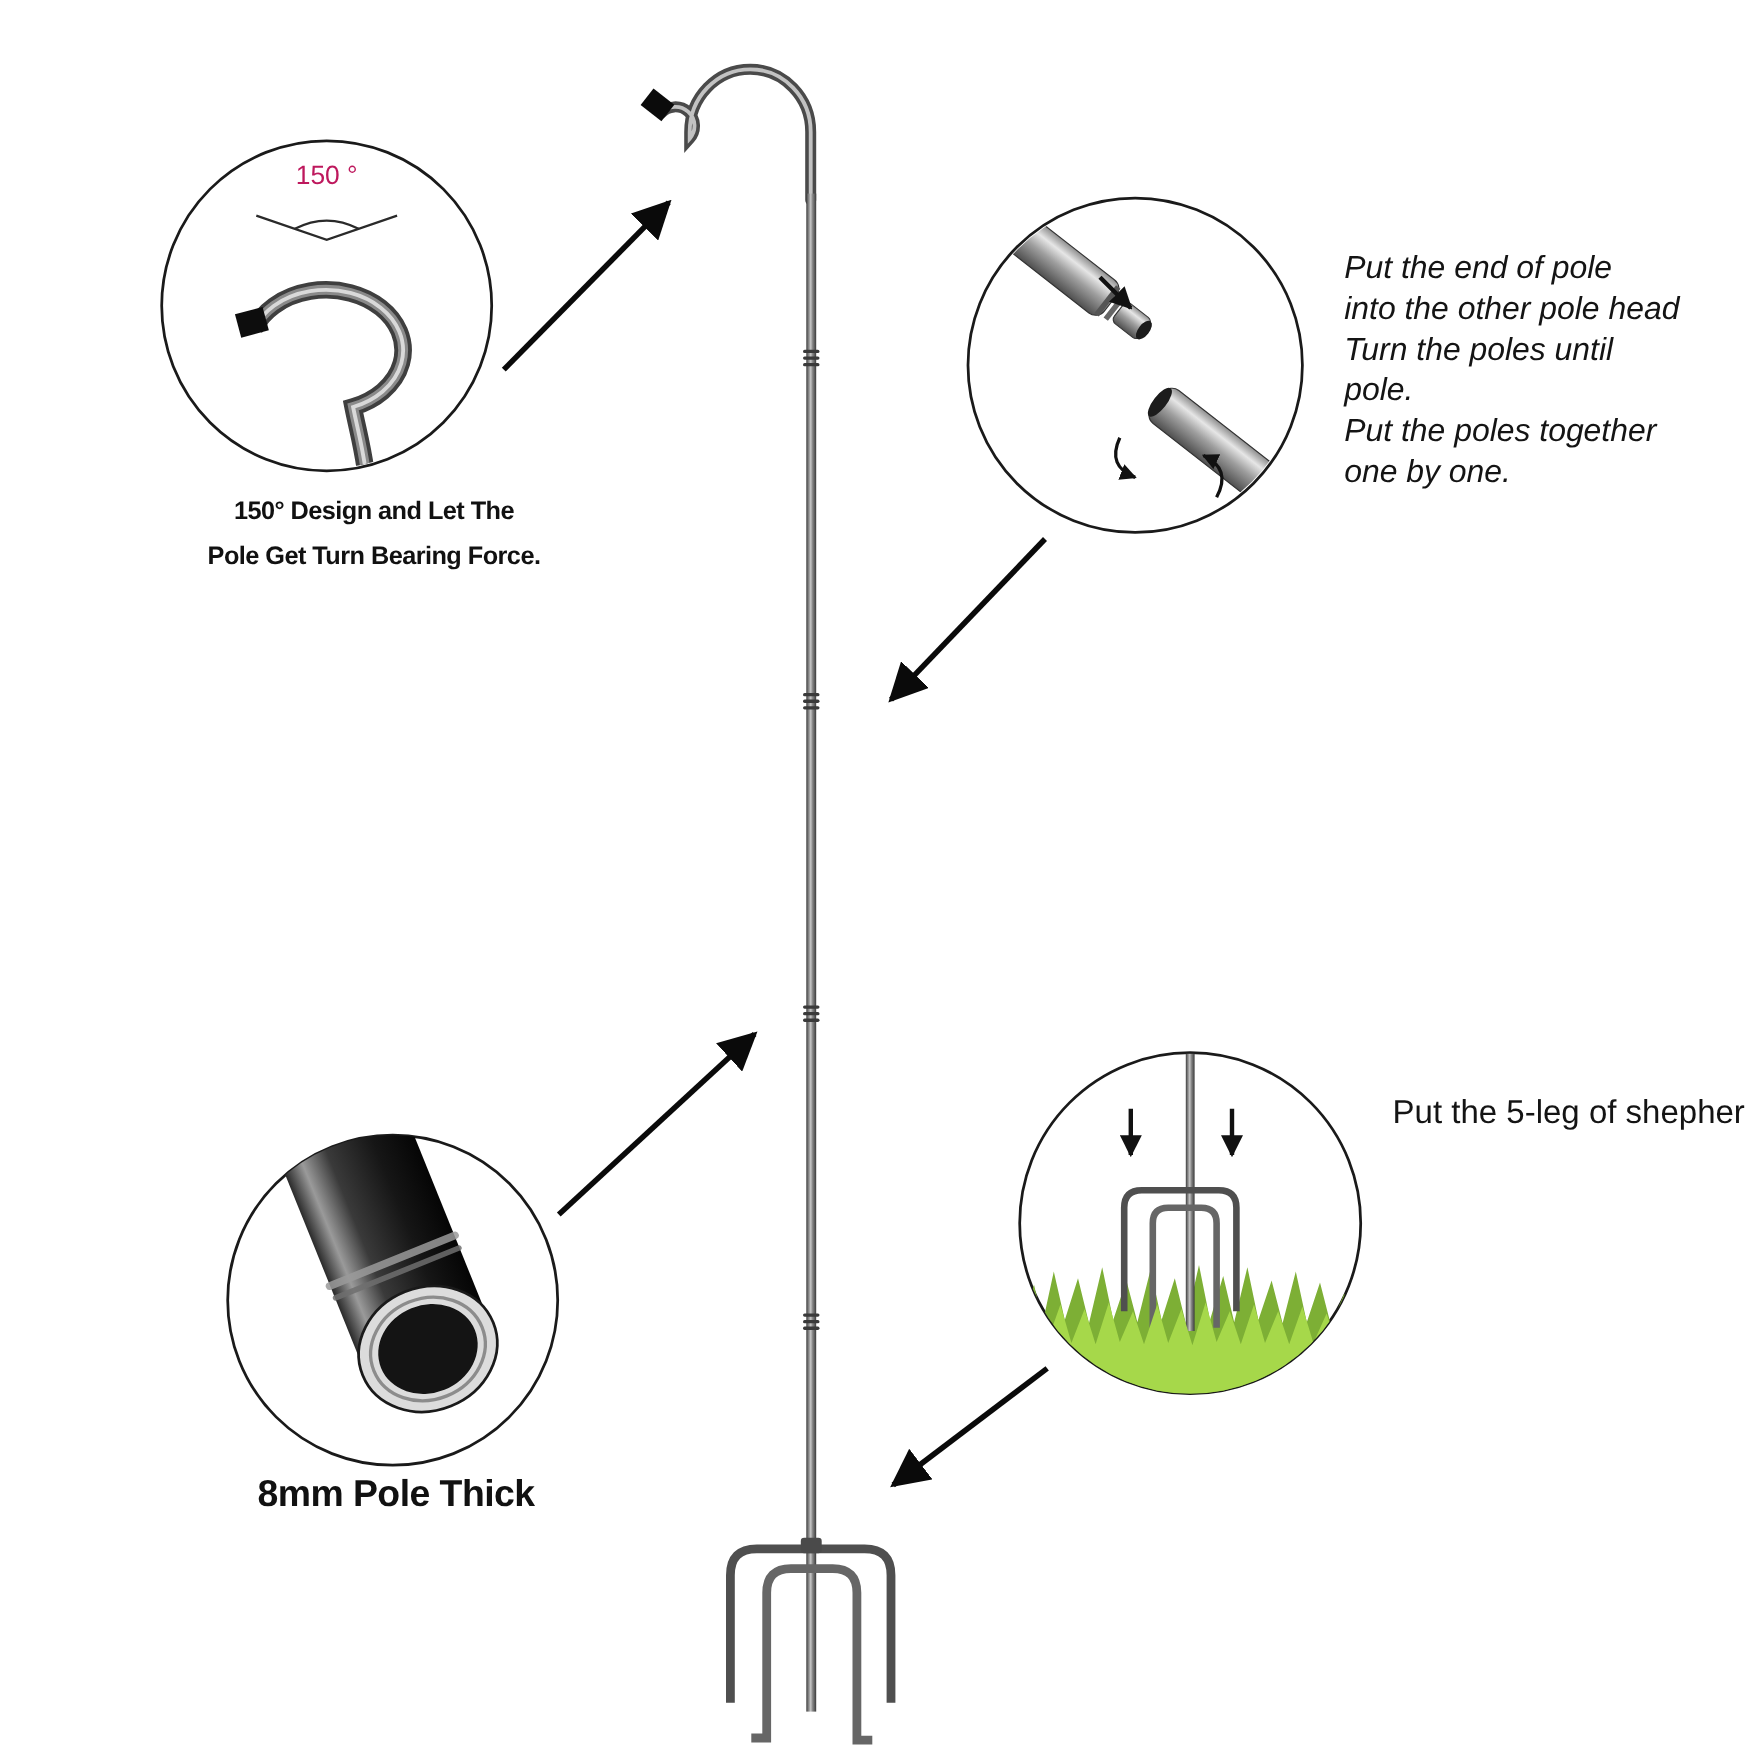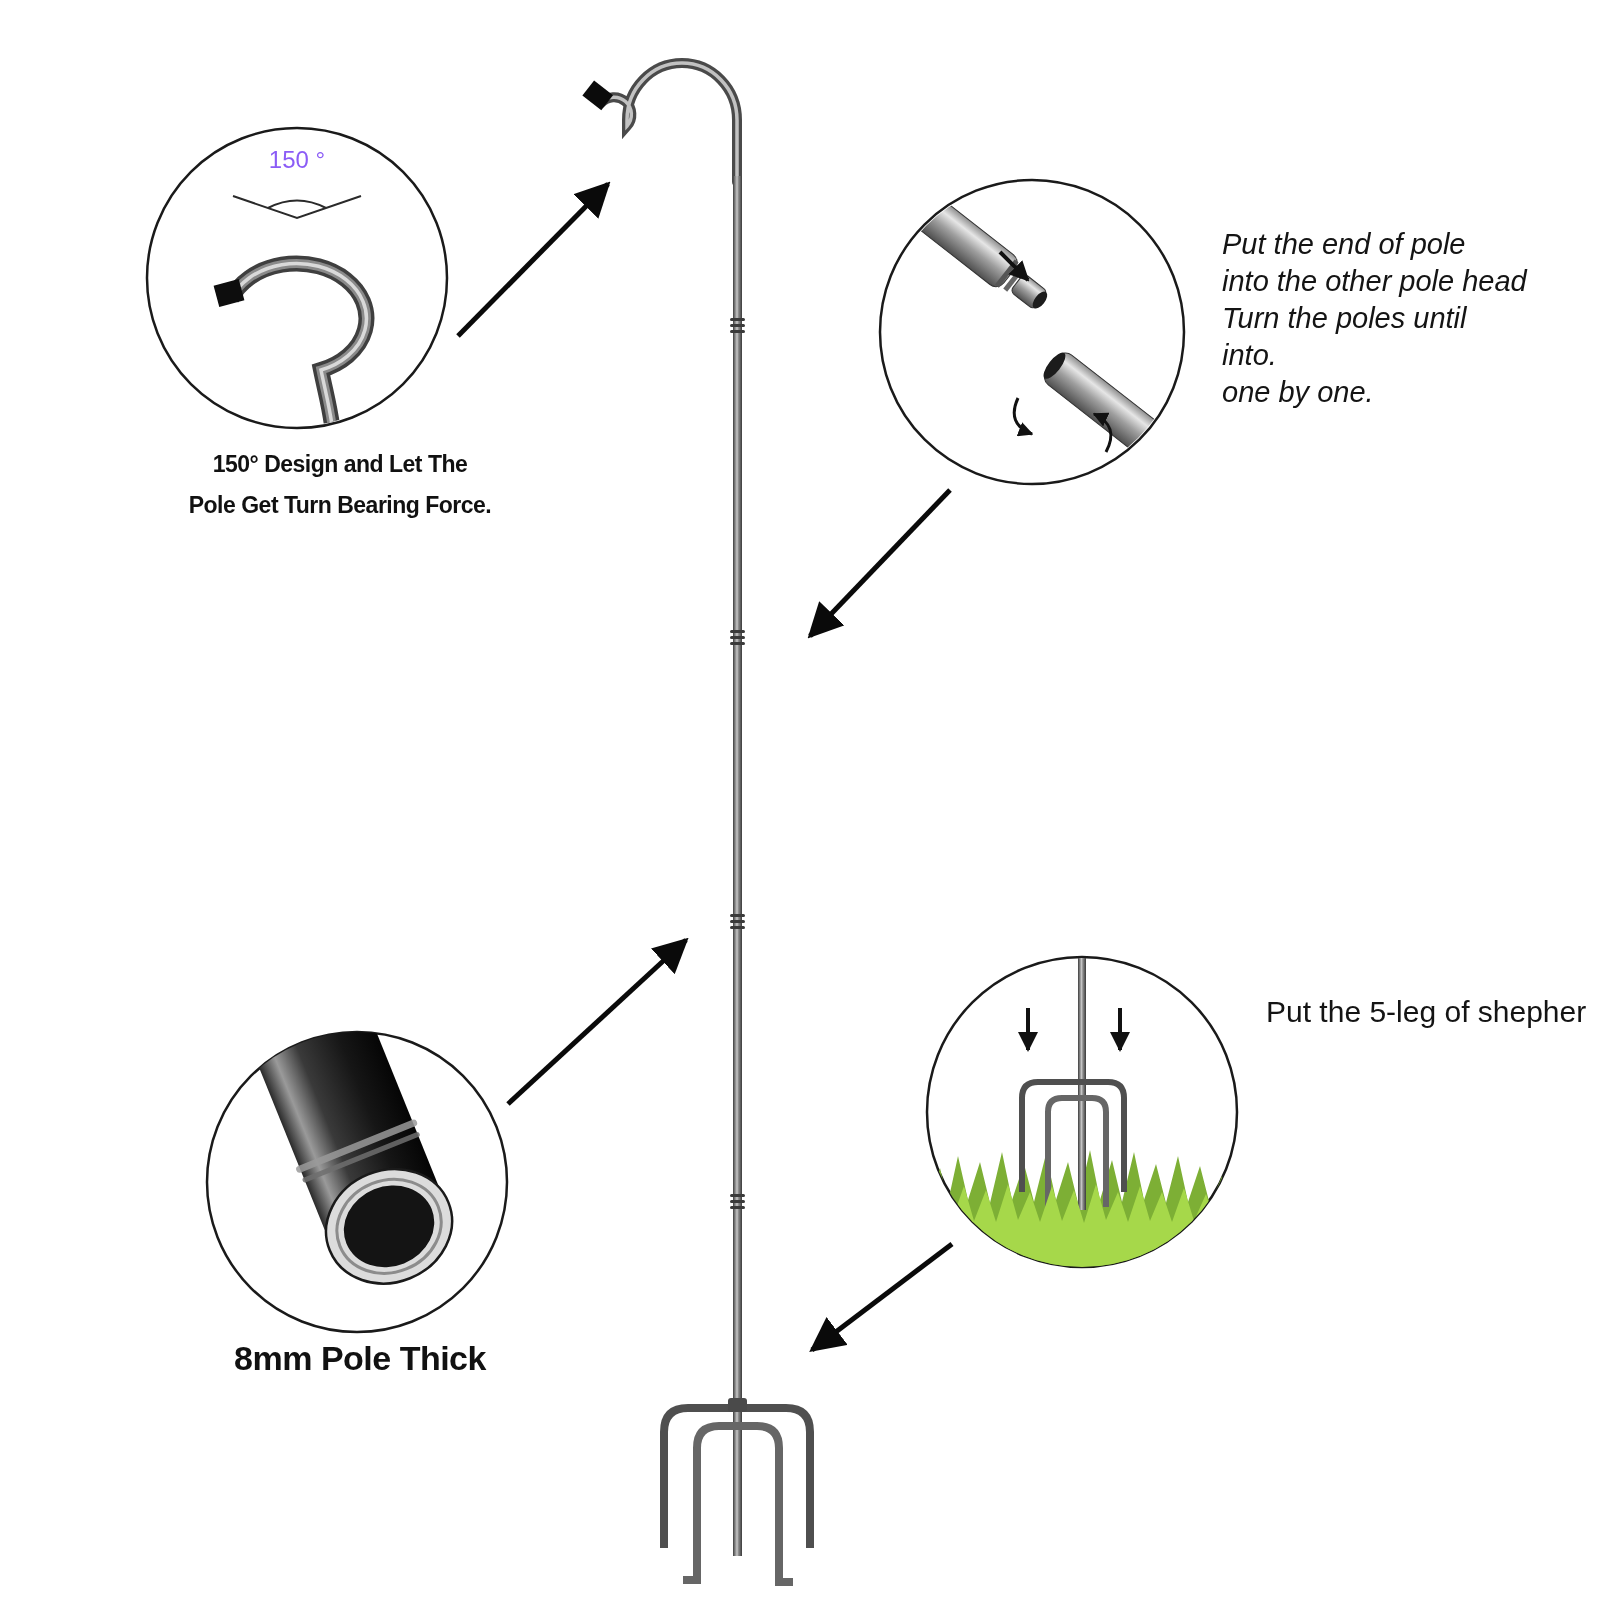--- a/index.html
+++ b/index.html
@@ -6,21 +6,21 @@
   .canvas{position:relative;width:1600px;height:1600px;background:#fff;overflow:hidden;
           font-family:"Liberation Sans",sans-serif;color:#1a1a1a;}
   .canvas svg{position:absolute;left:0;top:0;}
   .txt{position:absolute;white-space:nowrap;}
   .cap{font-weight:bold;color:#111;letter-spacing:-0.5px;text-align:center;}
   .cap-tl{left:40px;top:444px;width:600px;font-size:23px;line-height:41px;}
   .cap-bl{left:60px;top:1338px;width:600px;font-size:34px;line-height:41px;}
   .par{font-size:29px;line-height:37px;color:#141414;}
   .txt-tr{left:1222px;top:226px;font-style:italic;}
   .txt-br{left:1266px;top:992px;font-size:30px;line-height:40px;}
-  .angle-label{left:232px;top:146px;width:130px;text-align:center;font-size:24px;color:#8b5cf6;}
+  .angle-label{left:232px;top:146px;width:130px;text-align:center;font-size:24px;color:#be185d;}
 </style>
 </head>
 <body>
 
 <div class="canvas">
 
 <svg width="1600" height="1600" viewBox="0 0 1600 1600">
   <defs>
     <linearGradient id="gradPoleH" x1="0" y1="0" x2="1" y2="0">
       <stop offset="0" stop-color="#3d3d3d"></stop>
@@ -166,21 +166,22 @@
 
   <div class="txt cap cap-tl">
     <div>150° Design and Let The</div>
     <div>Pole Get Turn Bearing Force.</div>
   </div>
 
   <div class="txt par txt-tr">
     <div>Put the end of pole</div>
     <div>into the other pole head</div>
     <div>Turn the poles until</div>
-    <div>into.</div>
+    <div>pole.</div>
+    <div>Put the poles together</div>
     <div>one by one.</div>
   </div>
 
   <div class="txt cap cap-bl">
     <div>8mm Pole Thick</div>
   </div>
 
   <div class="txt par txt-br">
     <div>Put the 5-leg of shepher</div>
   </div>

